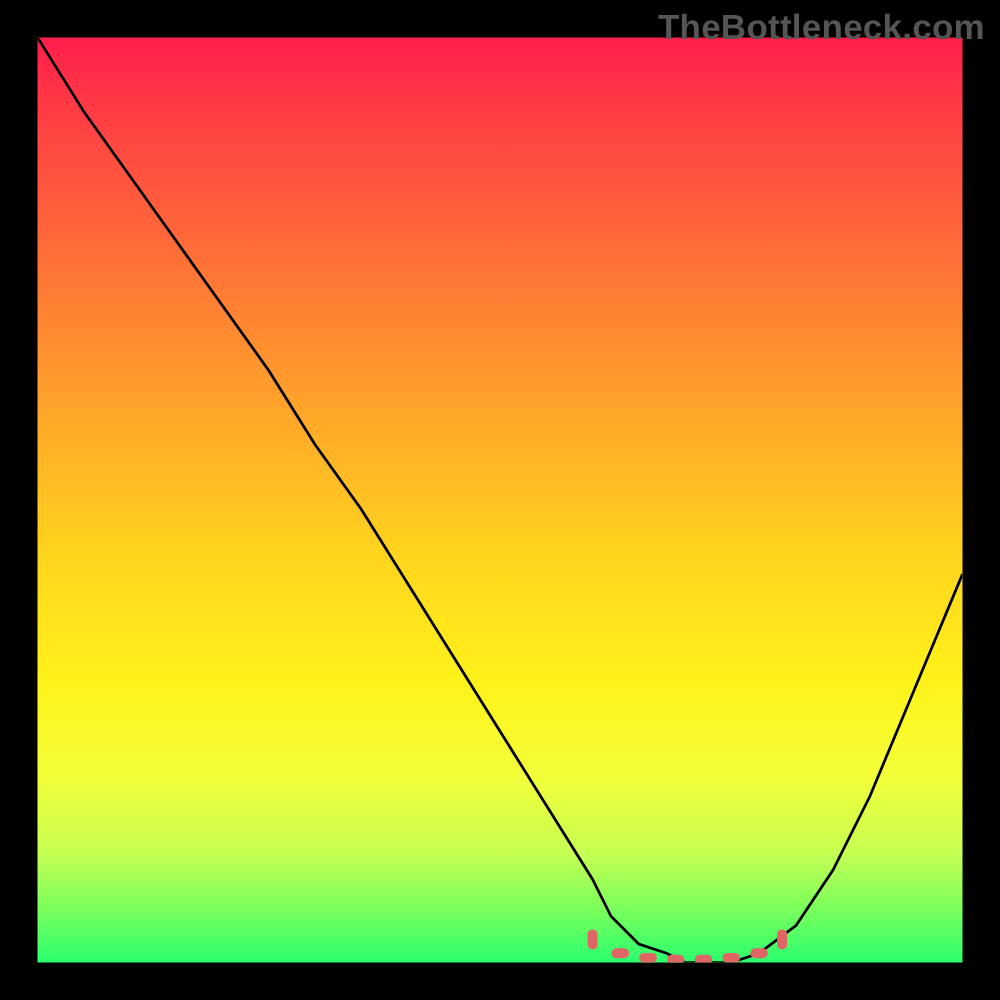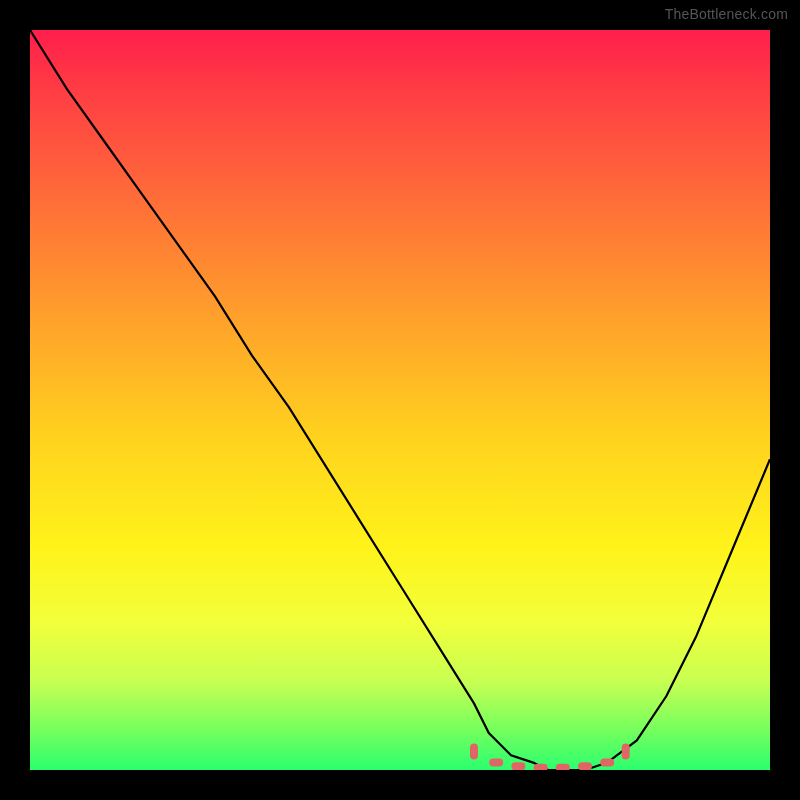--- a/index.html
+++ b/index.html
@@ -9,22 +9,22 @@
     background: #000;
     position: relative;
     font-family: Arial, sans-serif;
     overflow: hidden;
   }
   .watermark {
     position: absolute;
     top: 6px;
     right: 12px;
     color: #555;
-    font-size: 14px;
-    font-weight: normal;
+    font-size: 28px;
+    font-weight: bold;
     z-index: 10;
     letter-spacing: 0.2px;
   }
   .plot-area {
     position: absolute;
     left: 30px;
     top: 30px;
     width: 740px;
     height: 740px;
     background: linear-gradient(to bottom,

